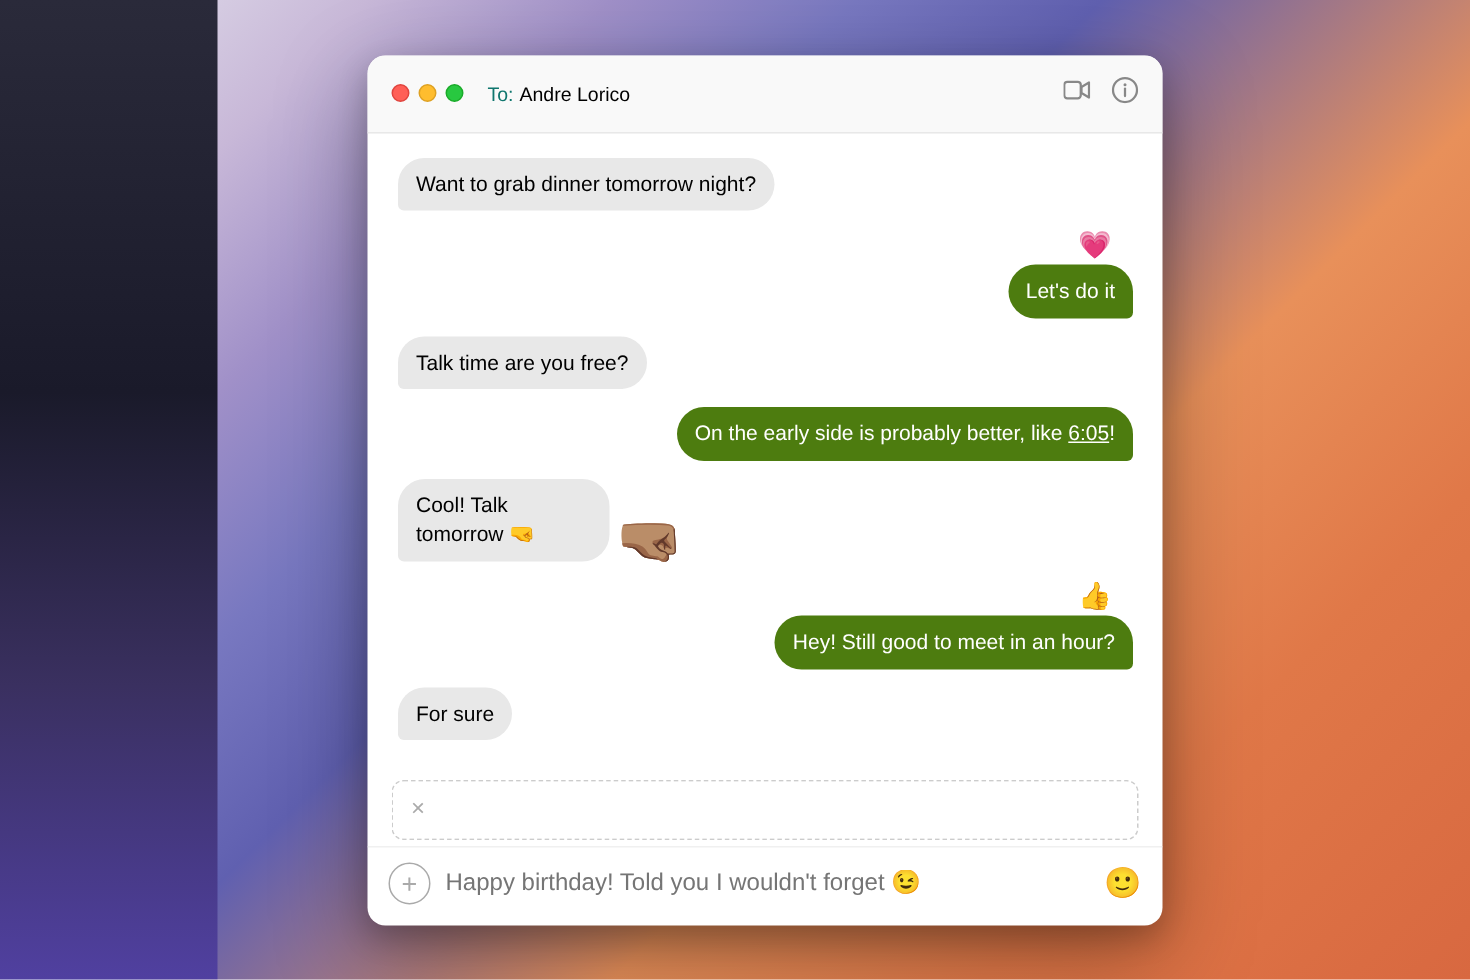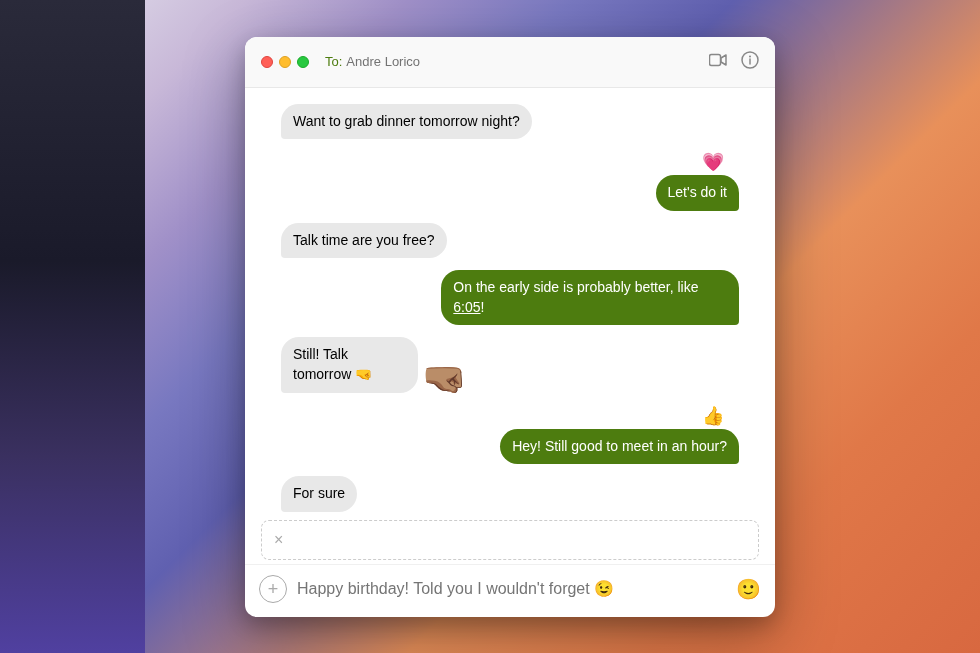--- a/index.html
+++ b/index.html
@@ -62,48 +62,48 @@
       border-radius: 50%;
       cursor: pointer;
     }
 
     .tl-red { background: #ff5f57; border: 0.5px solid #e0443e; }
     .tl-yellow { background: #ffbd2e; border: 0.5px solid #dea123; }
     .tl-green { background: #28c840; border: 0.5px solid #1aab29; }
 
     .titlebar-to {
       font-size: 13px;
-      color: #4d7c0f;
+      color: #0f766e;
       margin-right: 4px;
     }
 
     .titlebar-name {
       font-size: 13px;
       font-weight: 500;
-      color: #737373;
+      color: #000000;
       flex: 1;
     }
 
     .titlebar-icons {
       display: flex;
       gap: 14px;
       align-items: center;
     }
 
     .titlebar-icon {
       color: #888;
       font-size: 16px;
       cursor: pointer;
     }
 
     
     .messages-area {
       flex: 1;
       overflow-y: auto;
-      padding: 16px 36px;
+      padding: 16px 20px;
       display: flex;
       flex-direction: column;
       gap: 4px;
     }
 
     .message-row {
       display: flex;
       margin-bottom: 4px;
     }
 
@@ -331,21 +331,21 @@
     <div class="message-spacer"></div>
 
     <div class="message-row outgoing">
       <div class="bubble outgoing">On the early side is probably better, like <u>6:05</u>!</div>
     </div>
 
     <div class="message-spacer"></div>
 
     <div class="message-row incoming">
       <div class="memoji-bubble">
-        <div class="bubble incoming">Still! Talk tomorrow 🤜</div>
+        <div class="bubble incoming">Cool! Talk tomorrow 🤜</div>
         <span class="memoji-img">🤜🏽</span>
       </div>
     </div>
 
     <div class="message-spacer-lg"></div>
 
 
     <div class="thumb-emoji-row">
       <span style="font-size:18px;">👍</span>
     </div>

